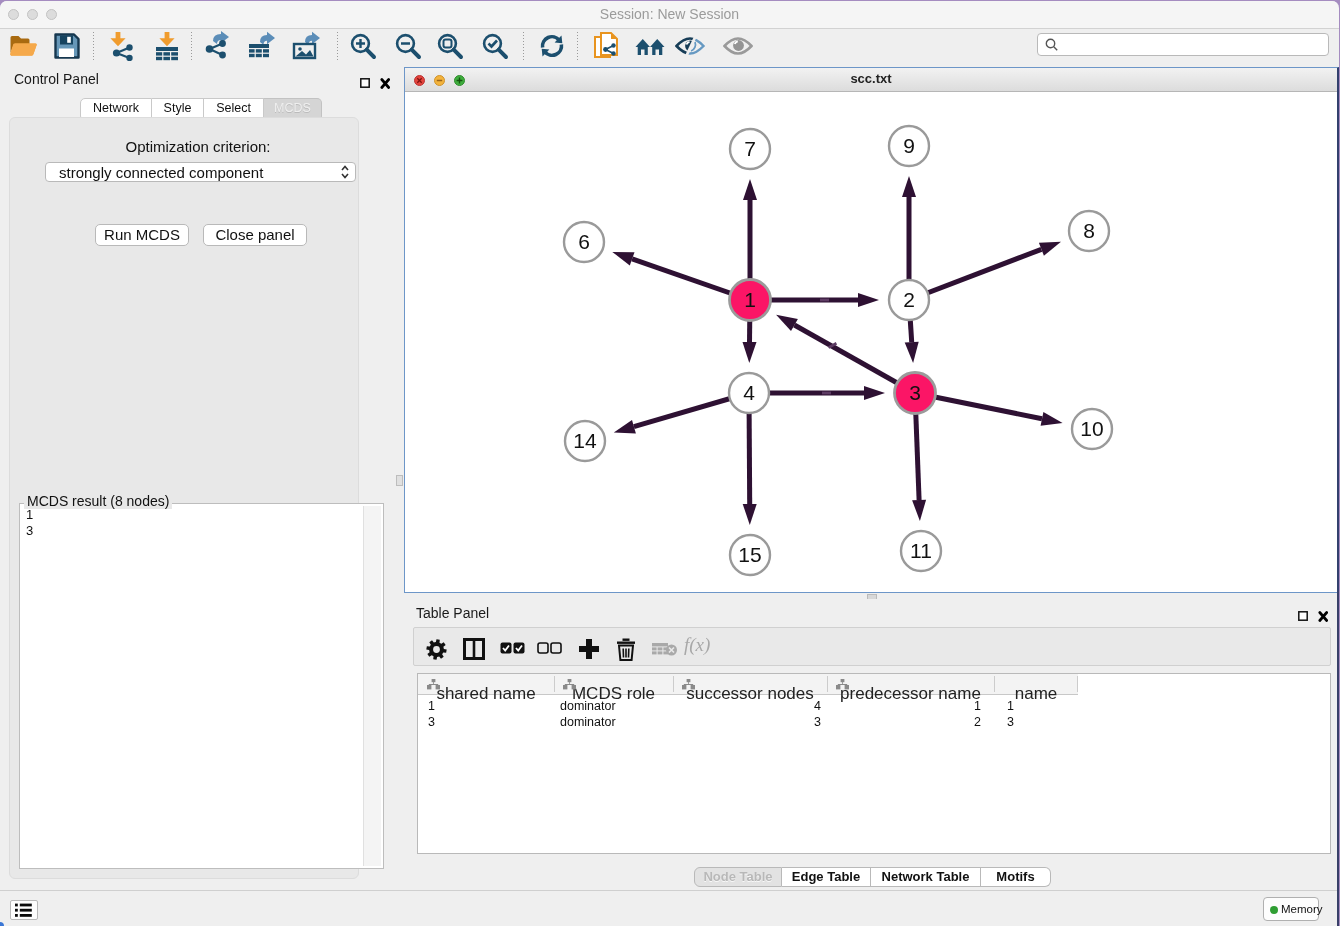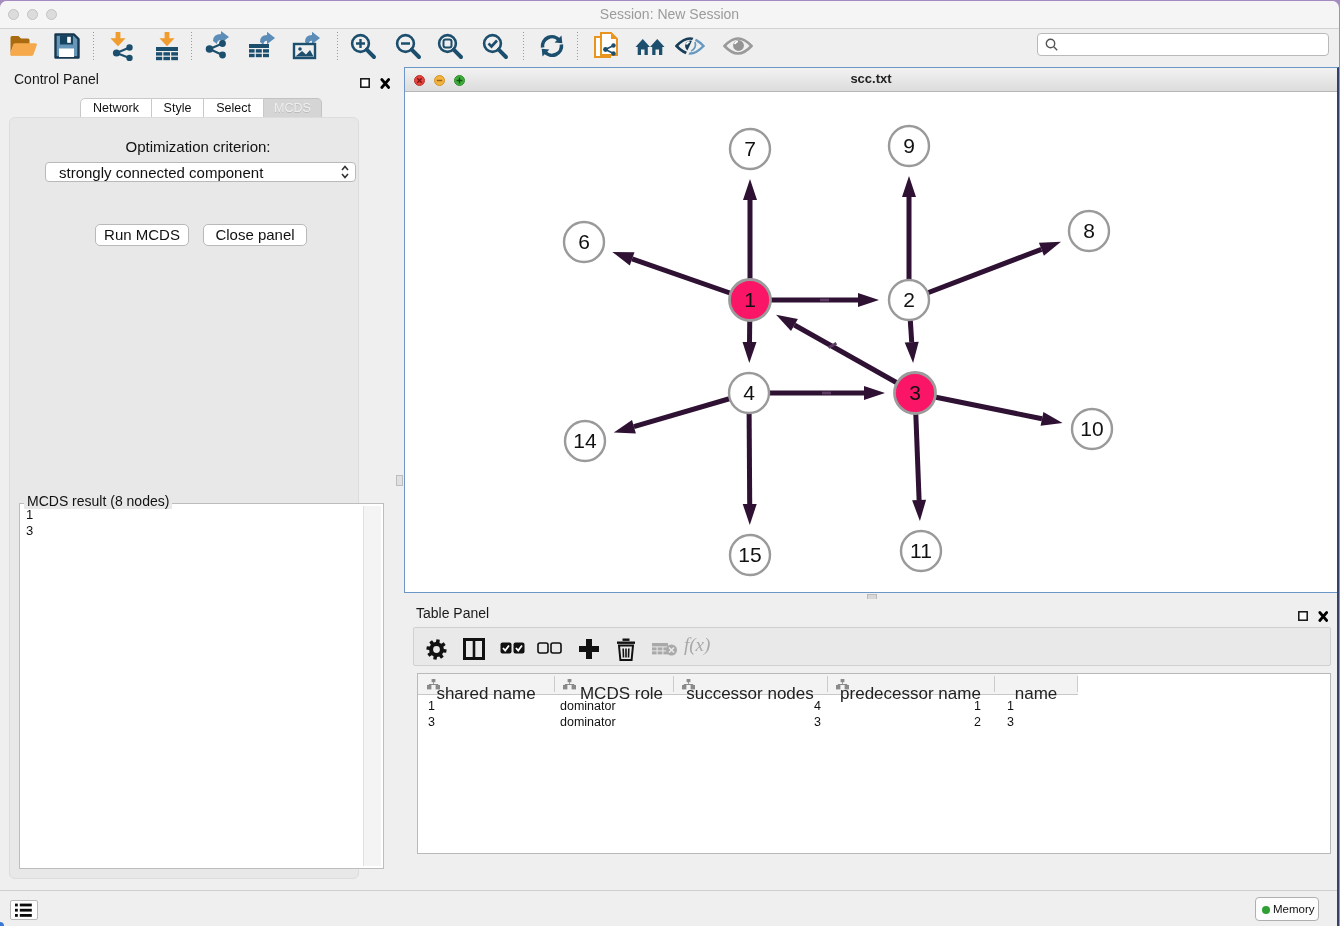--- a/index.html
+++ b/index.html
@@ -45,21 +45,21 @@
 .thsep{position:absolute;top:2px;width:1px;height:16px;background:#ccc;}
 .trow{position:absolute;font-size:12.5px;color:#111;height:16px;line-height:16px;}
 .tabs{position:absolute;left:290px;top:268px;height:20px;display:flex;font-size:13px;font-weight:bold;}
 .btab{background:#fff;border:1px solid #b9b9b9;border-left:none;line-height:18px;color:#111;box-sizing:border-box;text-align:center;}
 .btab.first{border-left:1px solid #b9b9b9;border-radius:6px 0 0 6px;}
 .btab.sel{background:#e2e2e2;color:#b8b8b8;text-shadow:0 1px 0 #f8f8f8;}
 .btab.last{border-radius:0 6px 6px 0;}
 
 .status{position:absolute;left:0;bottom:0;width:100%;height:36px;background:#efefef;border-top:1px solid #cfcfcf;box-sizing:border-box;}
 .sbtn{position:absolute;left:10px;top:9px;width:28px;height:20px;background:#fdfdfd;border:1px solid #b9b9b9;border-radius:2px;box-sizing:border-box;}
-.mem{position:absolute;right:20px;top:6px;width:64px;height:24px;background:#fdfdfd;border:1px solid #b0b0b0;border-radius:4px;box-sizing:border-box;font-size:11.5px;line-height:22px;text-align:left;padding-left:17px;color:#111;}
+.mem{position:absolute;right:20px;top:6px;width:56px;height:24px;background:#fdfdfd;border:1px solid #b0b0b0;border-radius:4px;box-sizing:border-box;font-size:11.5px;line-height:22px;text-align:left;padding-left:17px;color:#111;}
 .memdot{position:absolute;left:6px;top:7.5px;width:8px;height:8px;border-radius:50%;background:#2f9e33;}
 .redge{position:absolute;right:0;top:590px;bottom:0;width:2.5px;background:#394069;z-index:60;}
 </style></head>
 <body>
 <div class="win">
 <div class="redge"></div>
 <div style="position:absolute;right:0;top:0;width:2px;height:62px;background:#a58cc0;"></div>
  <div class="titlebar">
   <div class="tl" style="left:8px"></div>
   <div class="tl" style="left:27px"></div>
@@ -374,21 +374,21 @@
               <rect x="11.4" y="9.4" width="4.6" height="3"></rect>
               <circle cx="19.5" cy="8" r="5.5"></circle>
             </g>
             <path d="M17 5.5 L22 10.5 M22 5.5 L17 10.5" stroke="#e9e9e9" stroke-width="1.6"></path>
           </svg>
     <div style="position:absolute;left:270px;top:6px;font-family:'Liberation Serif',serif;font-style:italic;font-size:19px;color:#a8a8a8;">f(x)</div>
    </div>
    <div class="tbl">
     <div class="thdr" style="width:660px;">
       <div class="thc" style="left:0;width:136px;">shared name</div>
-      <div class="thc" style="left:144px;width:119px;">MCDS role</div>
+      <div class="thc" style="left:136px;width:119px;">MCDS role</div>
       <div class="thc" style="left:255px;width:154px;">successor nodes</div>
       <div class="thc" style="left:409px;width:167px;">predecessor name</div>
       <div class="thc" style="left:576px;width:84px;">name</div>
       <div class="thsep" style="left:136px"></div>
             <div class="thsep" style="left:255px"></div>
             <div class="thsep" style="left:409px"></div>
             <div class="thsep" style="left:576px"></div>
             <div class="thsep" style="left:659px"></div>
       <svg class="hic" style="position:absolute;left:9px;top:5px" width="13" height="11" viewBox="0 0 13 11">
               <g fill="#8a8a8a">
@@ -426,20 +426,26 @@
     <div class="trow" style="left:10px;top:24px;">1</div>
     <div class="trow" style="left:142px;top:24px;">dominator</div>
     <div class="trow" style="left:255px;top:24px;width:148px;text-align:right;">4</div>
     <div class="trow" style="left:409px;top:24px;width:154px;text-align:right;">1</div>
     <div class="trow" style="left:589px;top:24px;">1</div>
     <div class="trow" style="left:10px;top:40px;">3</div>
     <div class="trow" style="left:142px;top:40px;">dominator</div>
     <div class="trow" style="left:255px;top:40px;width:148px;text-align:right;">3</div>
     <div class="trow" style="left:409px;top:40px;width:154px;text-align:right;">2</div>
     <div class="trow" style="left:589px;top:40px;">3</div>
+   </div>
+   <div class="tabs">
+    <div class="btab first sel" style="width:88px">Node Table</div>
+          <div class="btab" style="width:89px">Edge Table</div>
+          <div class="btab" style="width:110px">Network Table</div>
+          <div class="btab last" style="width:70px">Motifs</div>
    </div>
   </div>
  </div>
  <div class="status">
    <div style="position:absolute;left:0;bottom:0;width:4px;height:4px;background:#3b77d5;border-top-right-radius:100%;"></div>
    <div class="sbtn">
         <svg width="18" height="15" style="position:absolute;left:4px;top:2px" viewBox="0 0 18 15">
           <g fill="#0a0a0a">
             <rect x="0" y="0.6" width="2.8" height="2.8"></rect>
             <rect x="0" y="5.8" width="2.8" height="2.8"></rect>

